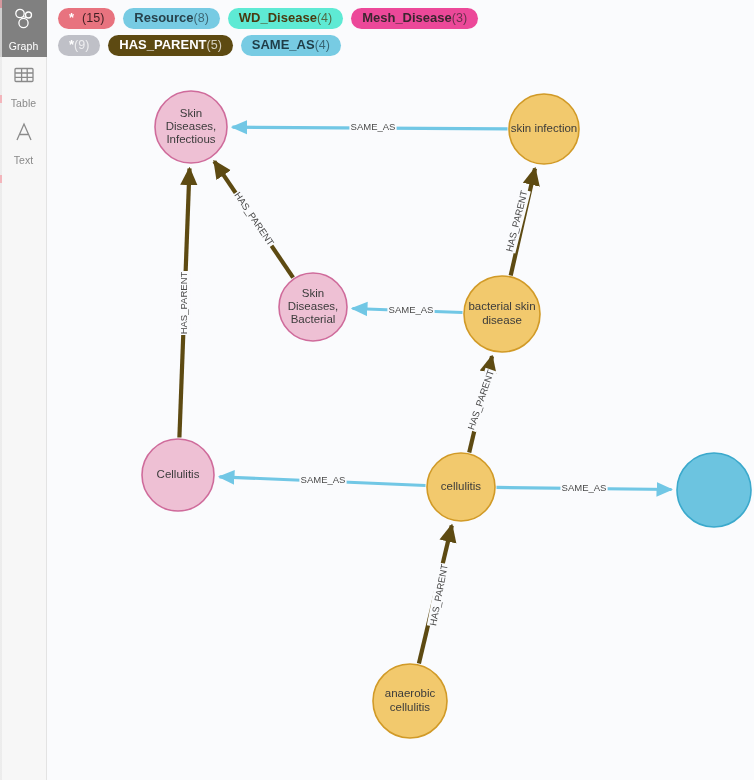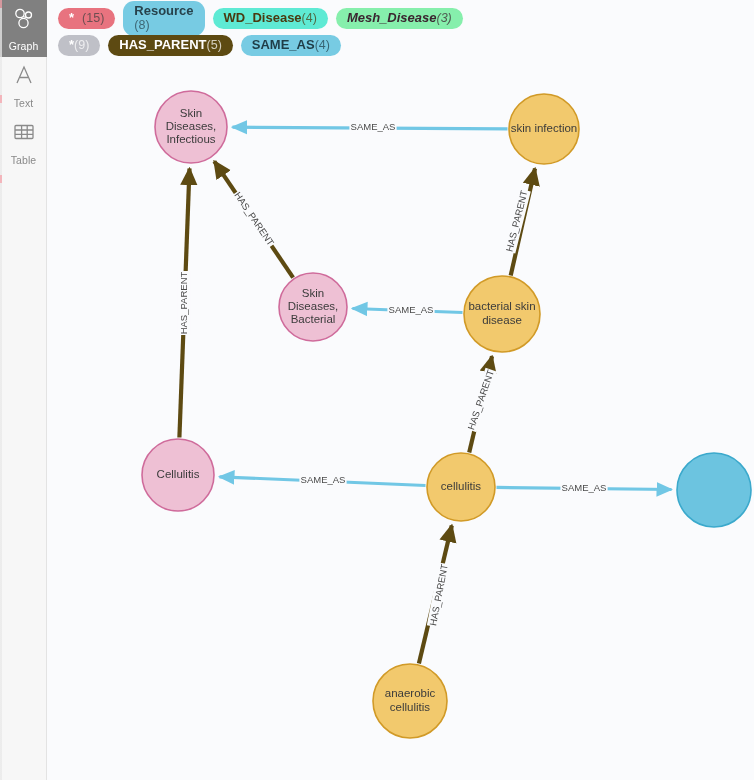--- a/index.html
+++ b/index.html
@@ -110,34 +110,34 @@
           <circle cx="11.5" cy="17" r="4.6"></circle>
             <path d="M11 10.5 L14 11.5 M9.5 11.5 L10.5 12.8"></path>
         </svg>
       </span>
       <span class="rail-label">Graph</span>
     </div>
 
     <div class="rail-item">
       <span class="rail-icon">
         <svg viewBox="0 0 24 24" width="24" height="24" fill="none" stroke="currentColor" stroke-width="1.3">
-          <path d="M5 20 L12 4 L19 20 M8 14.5 H16"></path>
-        </svg>
-      </span>
-      <span class="rail-label">Text</span>
-    </div>
-
-    <div class="rail-item">
-      <span class="rail-icon">
-        <svg viewBox="0 0 24 24" width="24" height="24" fill="none" stroke="currentColor" stroke-width="1.3">
           <rect x="3" y="5.5" width="18" height="13" rx="1"></rect>
           <path d="M3 10h18M3 14.3h18M9.6 5.5v13M15.2 5.5v13"></path>
         </svg>
       </span>
       <span class="rail-label">Table</span>
+    </div>
+
+    <div class="rail-item">
+      <span class="rail-icon">
+        <svg viewBox="0 0 24 24" width="24" height="24" fill="none" stroke="currentColor" stroke-width="1.3">
+          <path d="M5 20 L12 4 L19 20 M8 14.5 H16"></path>
+        </svg>
+      </span>
+      <span class="rail-label">Text</span>
     </div>
 
   </nav>
 
   <div id="canvas">
     <svg id="graph-svg" viewBox="0 0 707 780" xmlns="http://www.w3.org/2000/svg">
         <defs>
           <marker id="arrow-same" viewBox="0 0 10 10" refX="9" refY="5" markerWidth="5.2" markerHeight="5.2" orient="auto-start-reverse">
             <path d="M0,0.6 L10,5 L0,9.4 Z" fill="#71c7e5"></path>
           </marker>
@@ -229,31 +229,31 @@
             <circle cx="363" cy="701" r="37" fill="#f2c96d" stroke="#d19a27" stroke-width="1.6"></circle>
             <text class="node-label" x="363" y="694.4"><tspan x="363" dy="0">anaerobic</tspan><tspan x="363" dy="13.2">cellulitis</tspan></text>
           </g>
         </g>
       </svg>
 
     <div id="legend">
       <div class="legend-row" id="row-nodes">
           <div class="chip" style="background: rgb(232, 115, 127);">
             <span class="chip-name" style="color: rgb(255, 255, 255);">*</span>
-            <span class="chip-count" style="color: #404040; padding-left: 8px;">(15)</span>
-          </div>
-          <div class="chip" style="background: rgb(119, 203, 227); flex-direction: column;">
+            <span class="chip-count" style="color: #000000; padding-left: 8px;">(15)</span>
+          </div>
+          <div class="chip" style="background: rgb(119, 203, 227);">
             <span class="chip-name" style="color: rgb(39, 66, 76);">Resource</span>
             <span class="chip-count" style="color: rgb(39, 66, 76);">(8)</span>
           </div>
           <div class="chip" style="background: #5eead4;">
             <span class="chip-name" style="color: rgb(74, 58, 16);">WD_Disease</span>
             <span class="chip-count" style="color: rgb(74, 58, 16);">(4)</span>
           </div>
-          <div class="chip" style="background: #86efac; font-style: italic;">
+          <div class="chip" style="background: #ec4899;">
             <span class="chip-name" style="color: rgb(59, 38, 48);">Mesh_Disease</span>
             <span class="chip-count" style="color: rgb(59, 38, 48);">(3)</span>
           </div>
         </div>
       <div class="legend-row" id="row-rels">
           <div class="chip" style="background: rgb(191, 192, 199);">
             <span class="chip-name" style="color: rgb(255, 255, 255);">*</span>
             <span class="chip-count" style="color: rgb(255, 255, 255);">(9)</span>
           </div>
           <div class="chip" style="background: rgb(93, 74, 18);">

